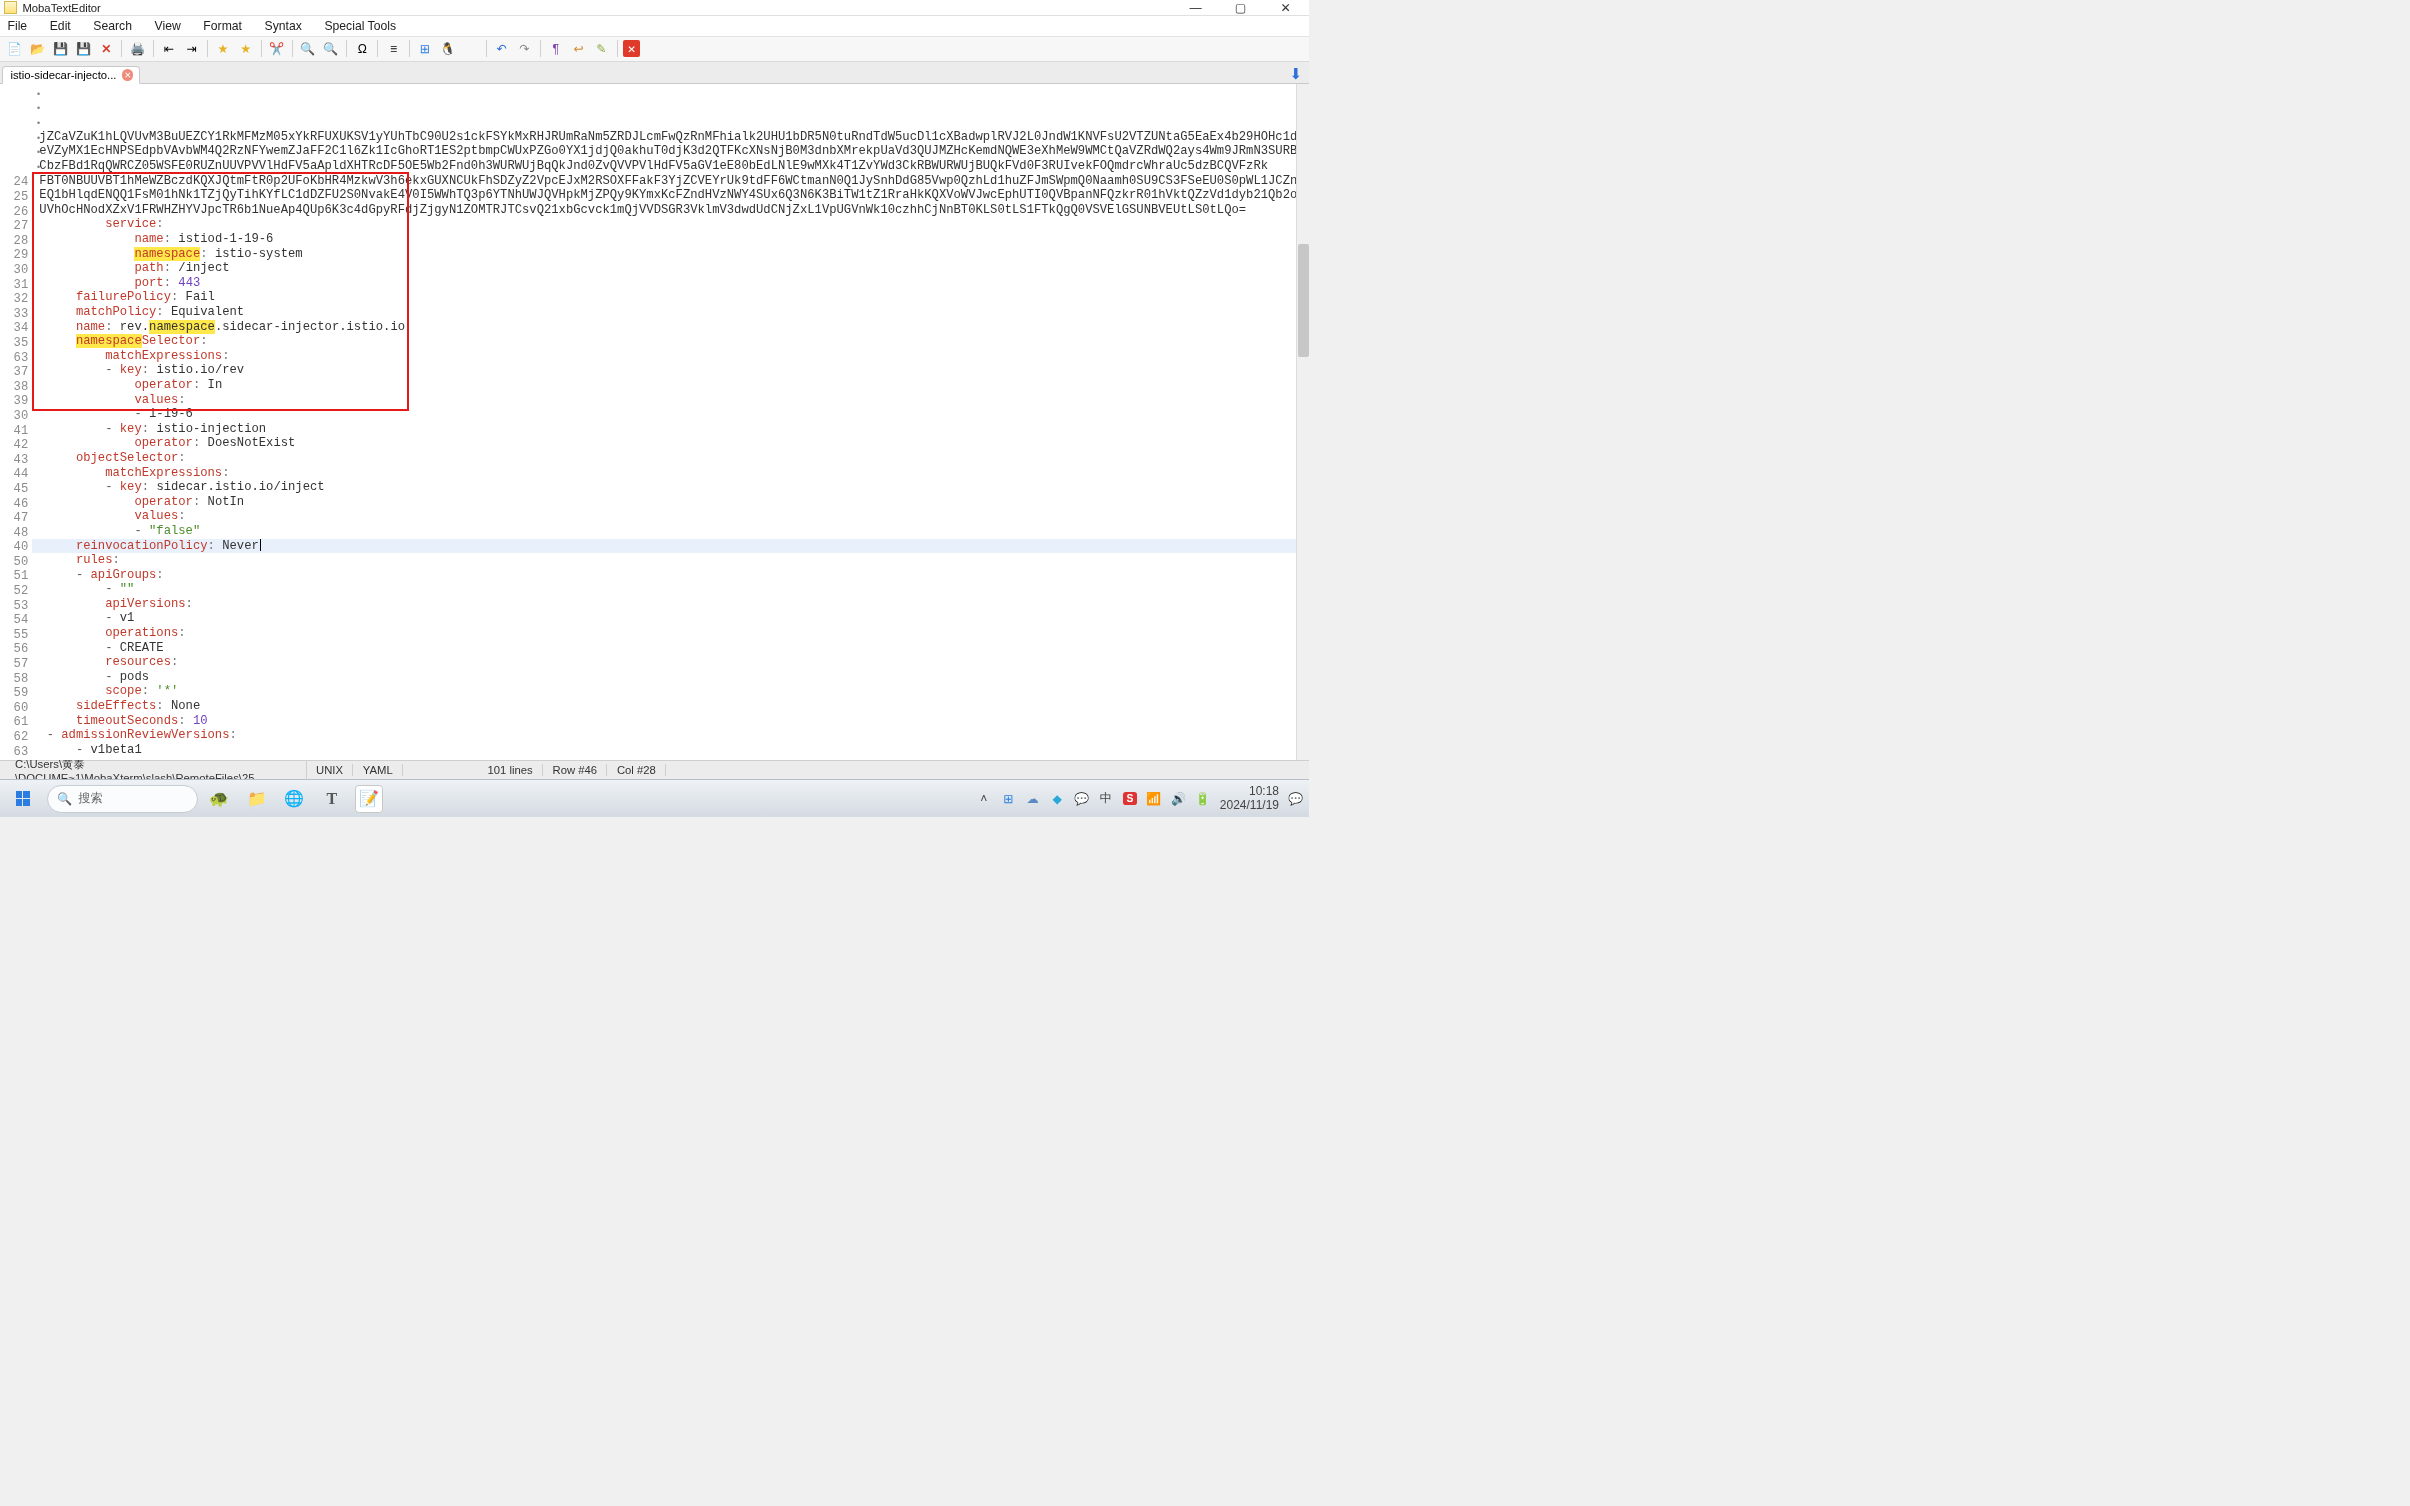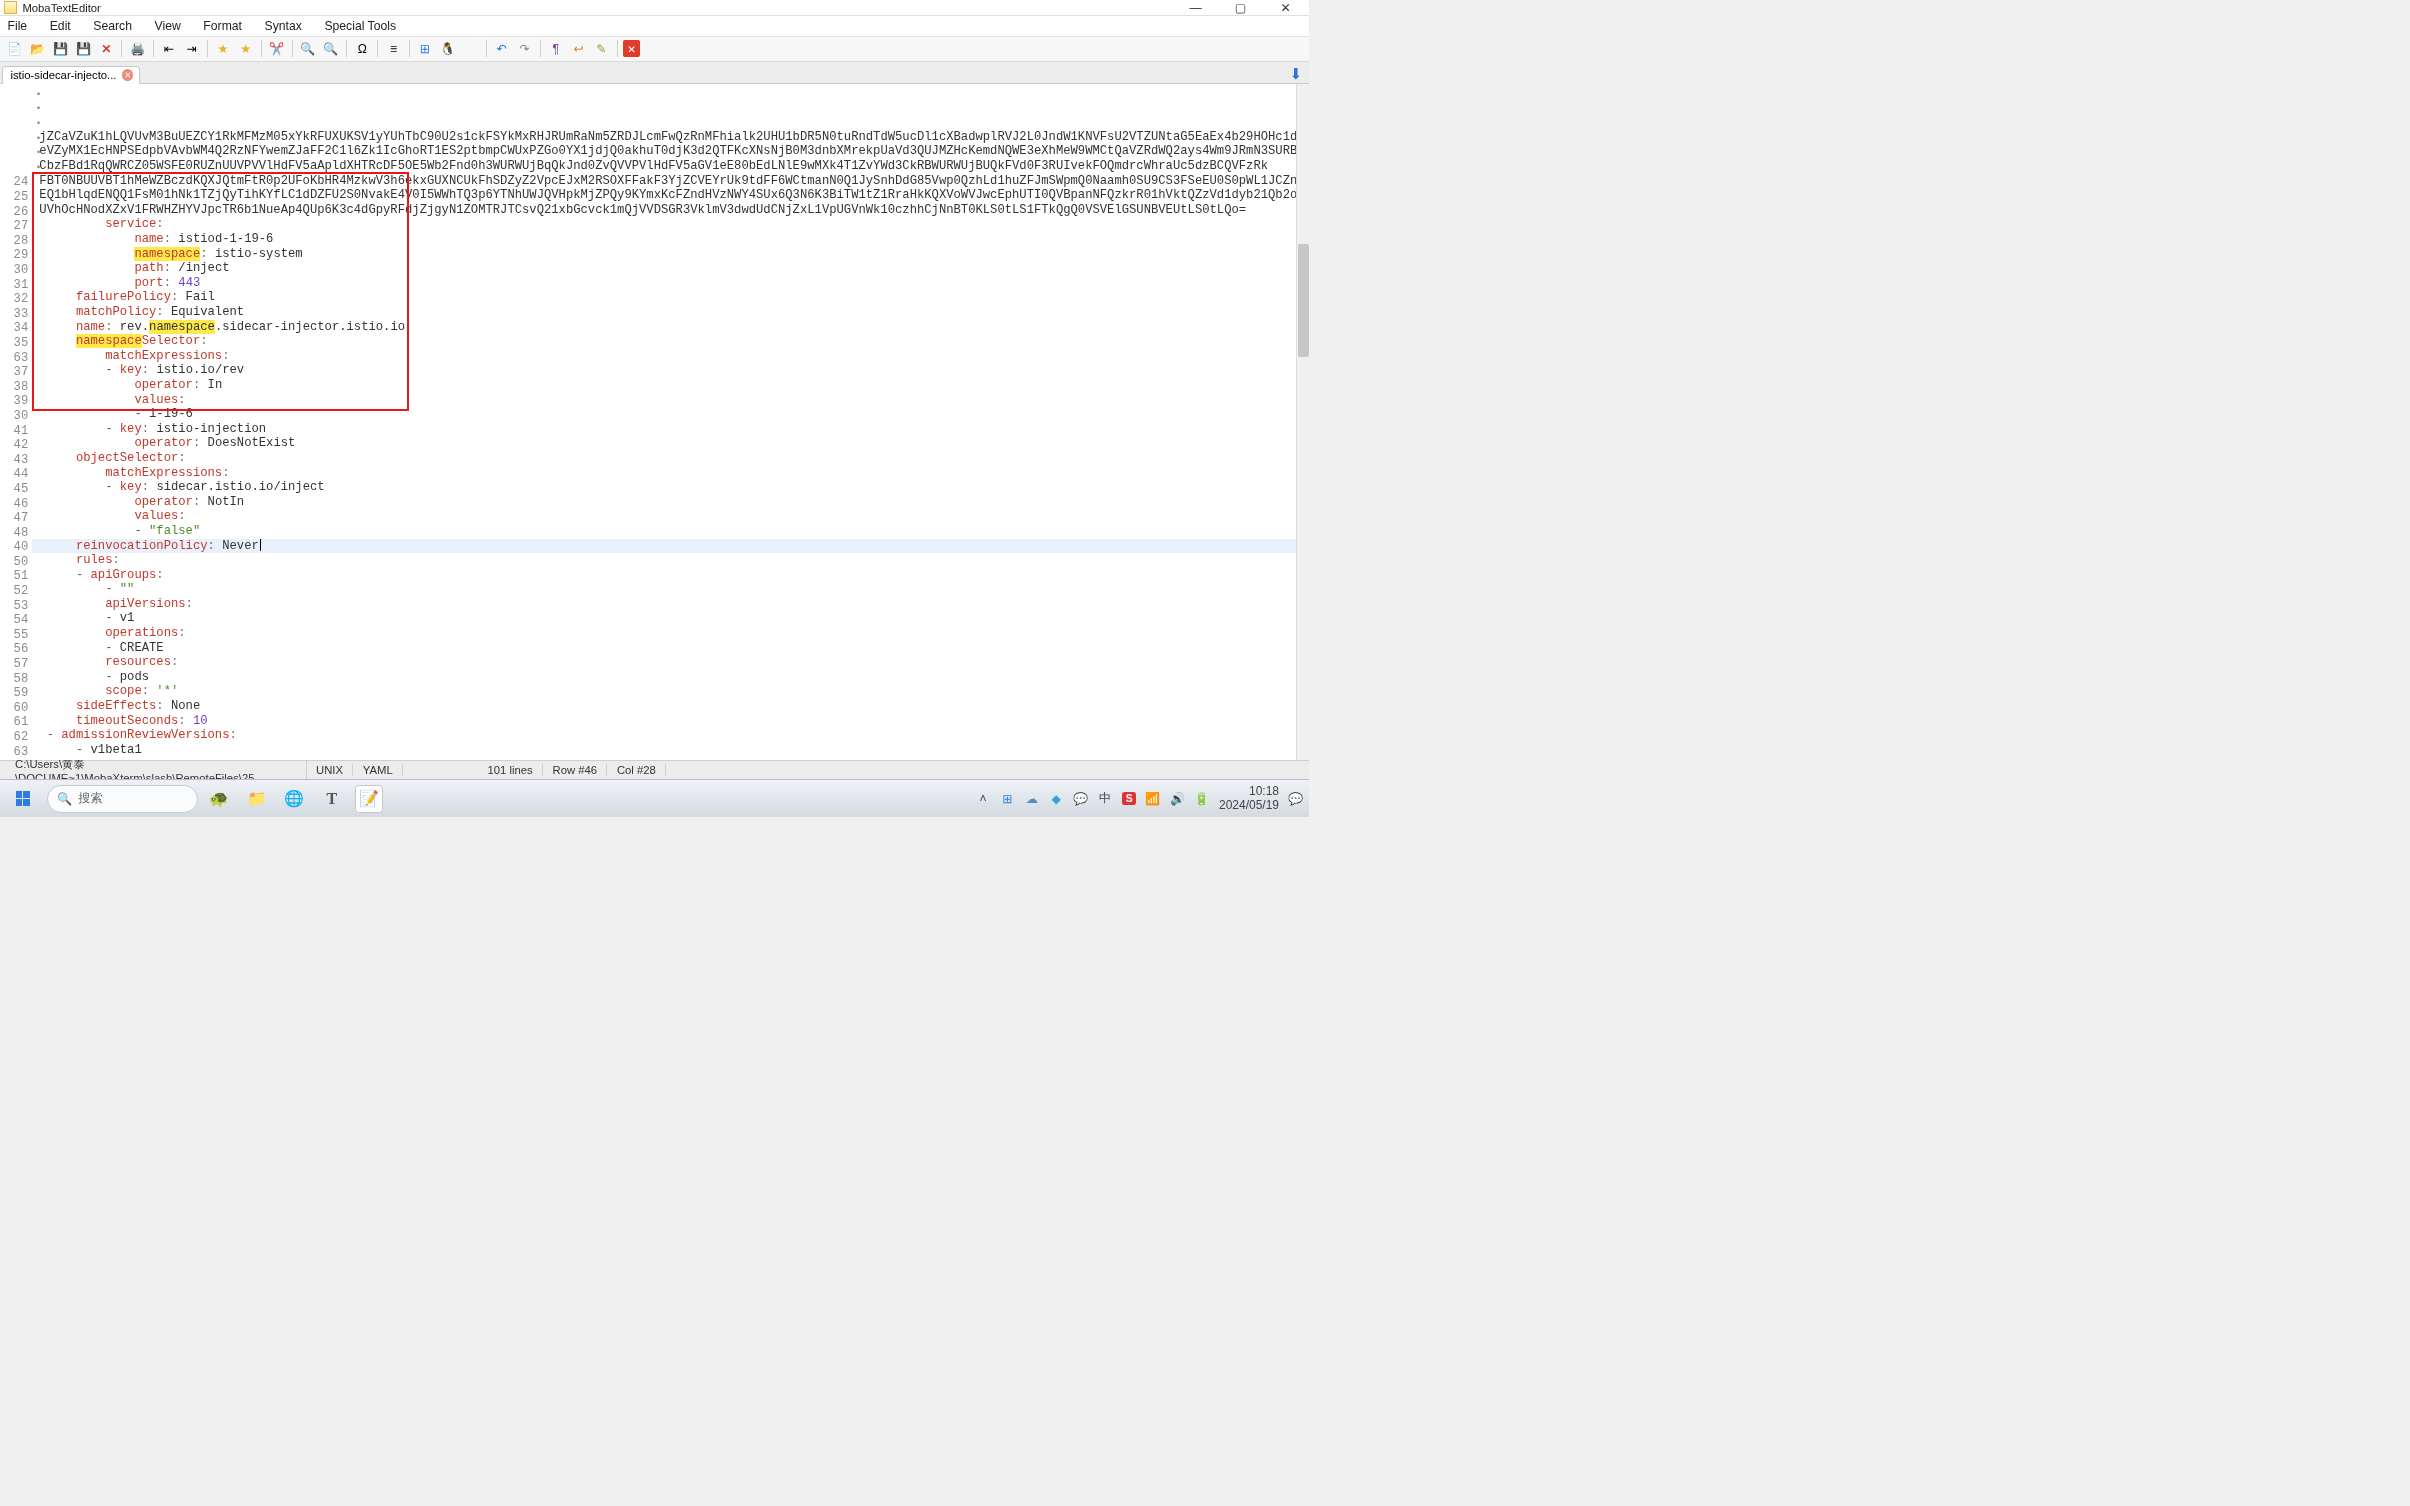--- a/index.html
+++ b/index.html
@@ -386,18 +386,18 @@
     <span class="tic" style="color:#5a8ac0">☁</span>
     <span class="tic" style="color:#2aa8d8">◆</span>
     <span class="tic" style="color:#3caa3c">💬</span>
     <span class="tic">中</span>
     <span class="ime-box">S</span>
     <span class="tic">📶</span>
     <span class="tic">🔊</span>
     <span class="tic">🔋</span>
     <div class="clock">
       <div>10:18</div>
-      <div>2024/05/19</div>
+      <div>2024/11/19</div>
     </div>
     <span class="tic">💬</span>
   </div>
 </div>
 
 
 </body></html>

